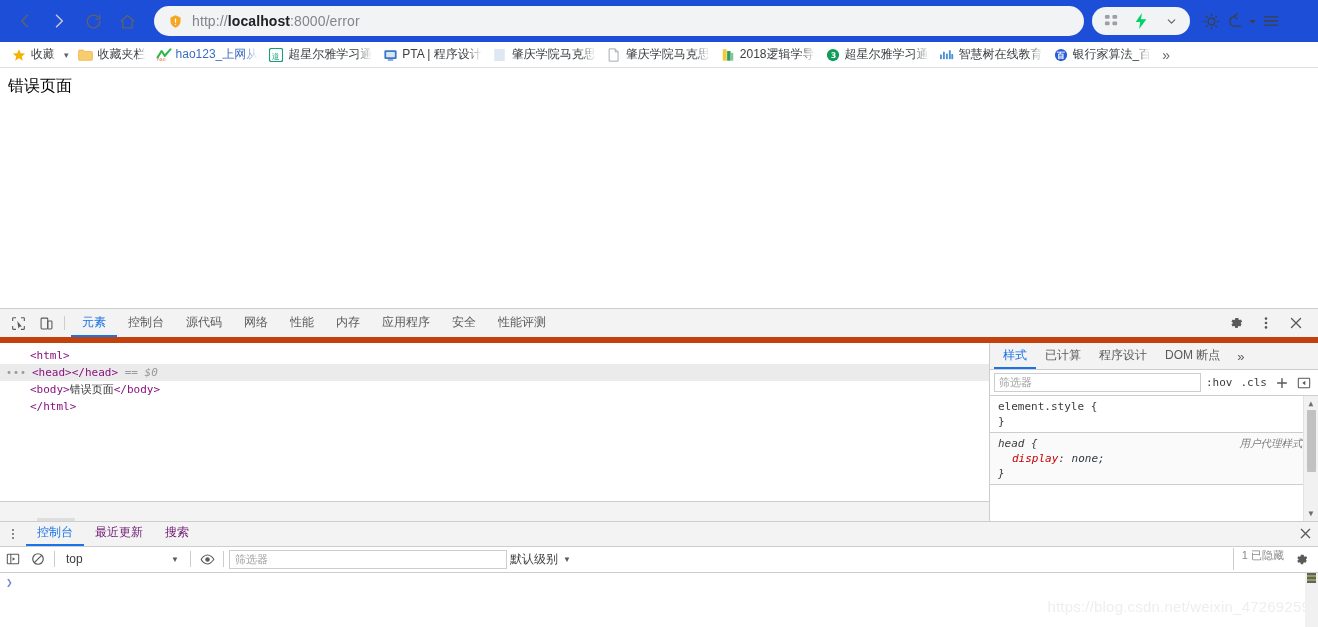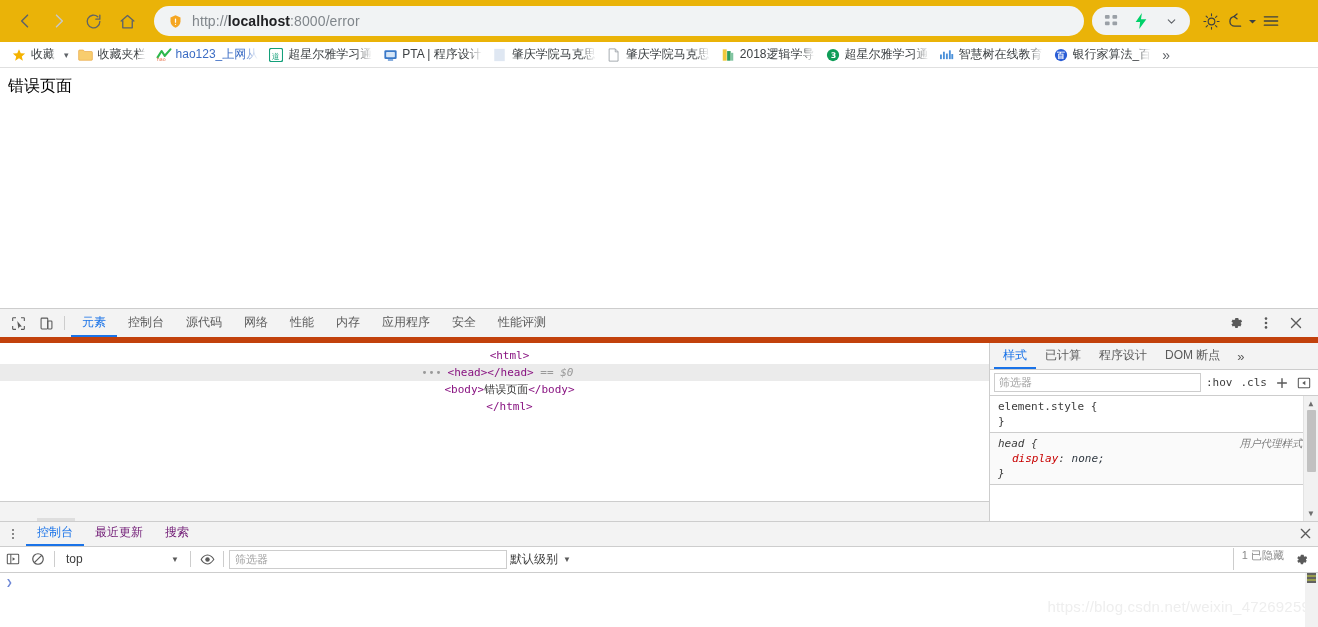--- a/index.html
+++ b/index.html
@@ -8,21 +8,21 @@
     overflow: hidden;
     background: #ffffff;
     font-family: "Liberation Sans", "DejaVu Sans", sans-serif;
     -webkit-font-smoothing: antialiased;
   }
   * { box-sizing: border-box; }
 
   
   .browser-toolbar {
     height: 42px;
-    background: #eab308;
+    background: #1d4ed8;
     display: flex;
     align-items: center;
     padding: 0 8px;
     position: relative;
   }
   .nav-btn {
     width: 34px; height: 34px;
     display: flex; align-items: center; justify-content: center;
     border-radius: 50%;
     color: #5f6368;
@@ -210,21 +210,20 @@
     font-size: 11px;
     line-height: 17px;
     color: #333;
   }
   .dom-row {
     display: flex;
     align-items: center;
     padding-left: 8px;
     white-space: nowrap;
     height: 17px;
-    justify-content: center;
   }
   .dom-row.selected-parent { background: #ebebeb; }
   .dom-ellipsis {
     color: #999;
     width: 22px;
     flex: 0 0 auto;
     letter-spacing: 1px;
     font-size: 10px;
   }
   .tag { color: #881280; }

